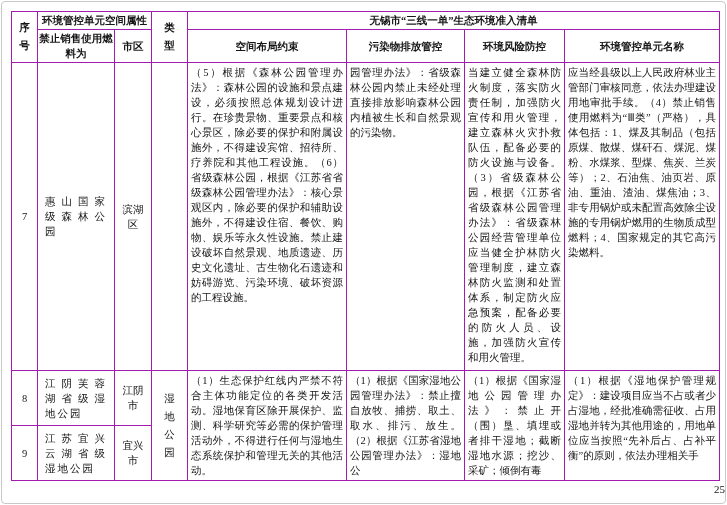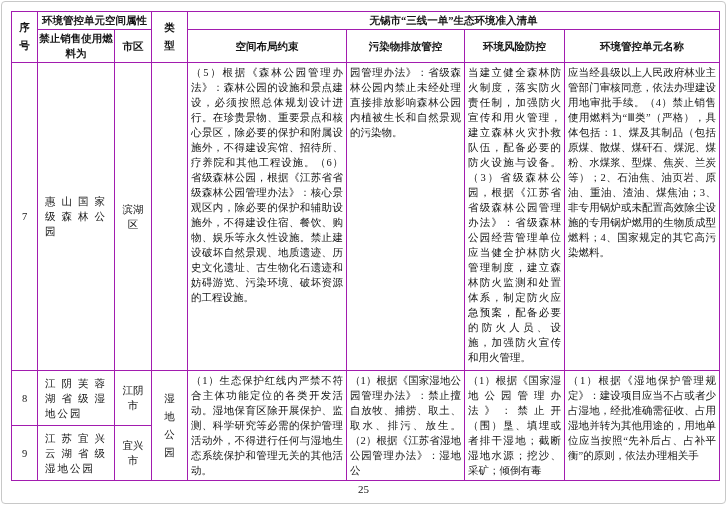--- a/index.html
+++ b/index.html
@@ -32,21 +32,21 @@
     width:13px;margin:0 auto;text-align:center;
     word-break:break-all;line-height:18px;
   }
   tr.hdr1{height:18px;}
   tr.hdr2{height:28px;}
   tr.r7{height:308px;}
   tr.r8{height:44px;}
   tr.r9{height:50px;}
   .pagenum{
     position:absolute;left:0;right:0;top:481px;height:16px;
-    text-align:center;font-size:11px;color:#151515;
+    text-align:right;font-size:11px;color:#151515;
   }
 </style>
 </head>
 <body>
 
 <div class="sheet">
 
   <table class="main">
     <colgroup>
       <col style="width:26px">

